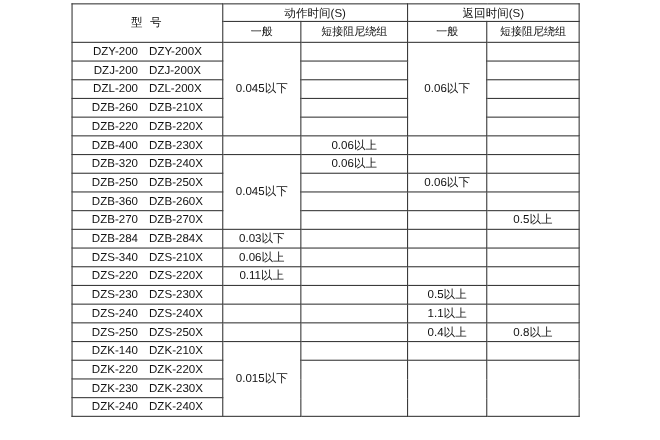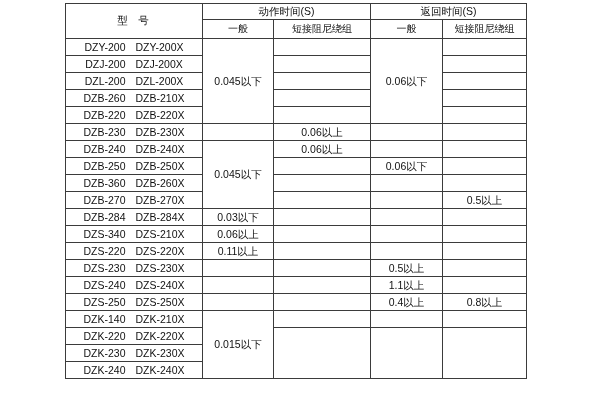--- a/index.html
+++ b/index.html
@@ -20,21 +20,21 @@
   }
   .spec th,.spec td{
     border:1px solid var(--border);
     padding:0;margin:0;
     text-align:center;vertical-align:middle;
     font-weight:normal;color:var(--text);
     white-space:nowrap;overflow:hidden;
   }
   .spec thead tr.h1 th{height:16px;font-size:10.5px;}
   .spec thead tr.h2 th{height:19px;font-size:10px;text-align:center;}
-  .spec th.model-head{font-size:11px;letter-spacing:2px;font-family:Liberation Mono, monospace;}
+  .spec th.model-head{font-size:11px;letter-spacing:2px;}
   .spec tbody td{height:17px;font-size:10.5px;line-height:1;}
   .spec td.model-cell{font-size:10.5px;text-align:right;}
   .model-pair{display:flex;justify-content:center;align-items:center;gap:10px;}
 </style>
 </head>
 <body>
 
 <div class="page">
   <table class="spec">
     <colgroup>
@@ -106,33 +106,33 @@
               <span>DZB-220</span>
               <span>DZB-220X</span>
             </div>
           </td>
           <td></td>
           <td></td>
         </tr>
         <tr>
           <td class="model-cell">
             <div class="model-pair">
-              <span>DZB-230</span>
+              <span>DZB-400</span>
               <span>DZB-230X</span>
             </div>
           </td>
           <td></td>
           <td>0.06以上</td>
           <td></td>
           <td></td>
         </tr>
         <tr>
           <td class="model-cell">
             <div class="model-pair">
-              <span>DZB-240</span>
+              <span>DZB-320</span>
               <span>DZB-240X</span>
             </div>
           </td>
           <td rowspan="4">0.045以下</td>
           <td>0.06以上</td>
           <td></td>
           <td></td>
         </tr>
         <tr>
           <td class="model-cell">

